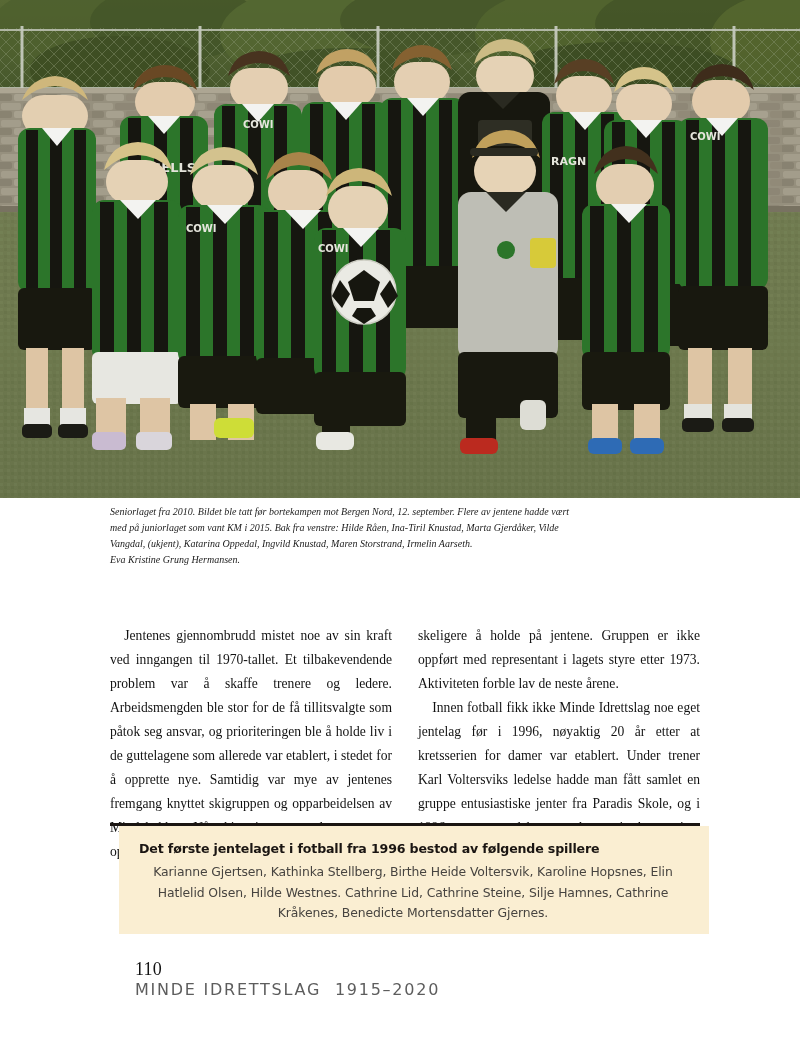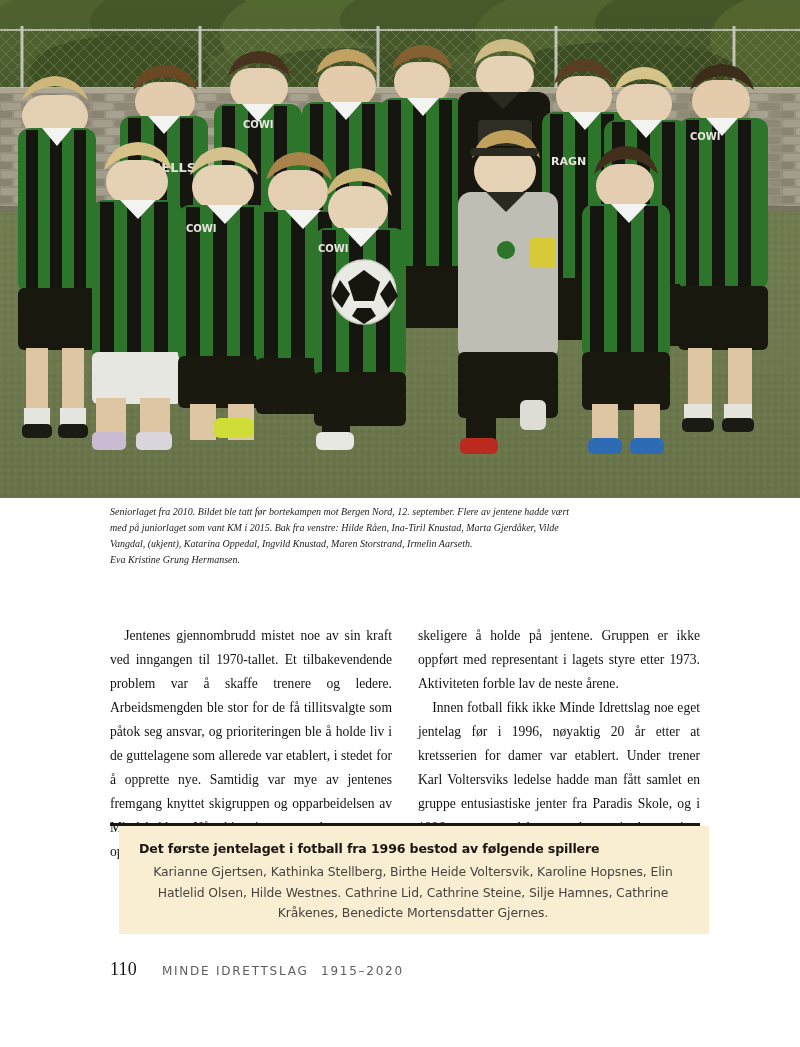--- a/index.html
+++ b/index.html
@@ -97,30 +97,31 @@
     width: 548px;
     text-align: center;
   }
 
   
   .footer {
     position: absolute;
     left: 110px; top: 959px;
     display: flex;
     align-items: baseline;
+    flex-direction: column;
   }
   .folio {
     font-family: "Liberation Serif", serif;
     font-size: 18px;
     color: #131313;
     letter-spacing: 0.2px;
   }
   .runhead {
     font-family: "DejaVu Sans", sans-serif;
-    font-size: 12px;
+    font-size: 16px;
     color: #5d5d5d;
     letter-spacing: 1.75px;
     margin-left: 25px;
   }
   .runhead .rh-years { margin-left: 7px; }
 </style>
 </head>
 <body>
 
 <div class="photo">

